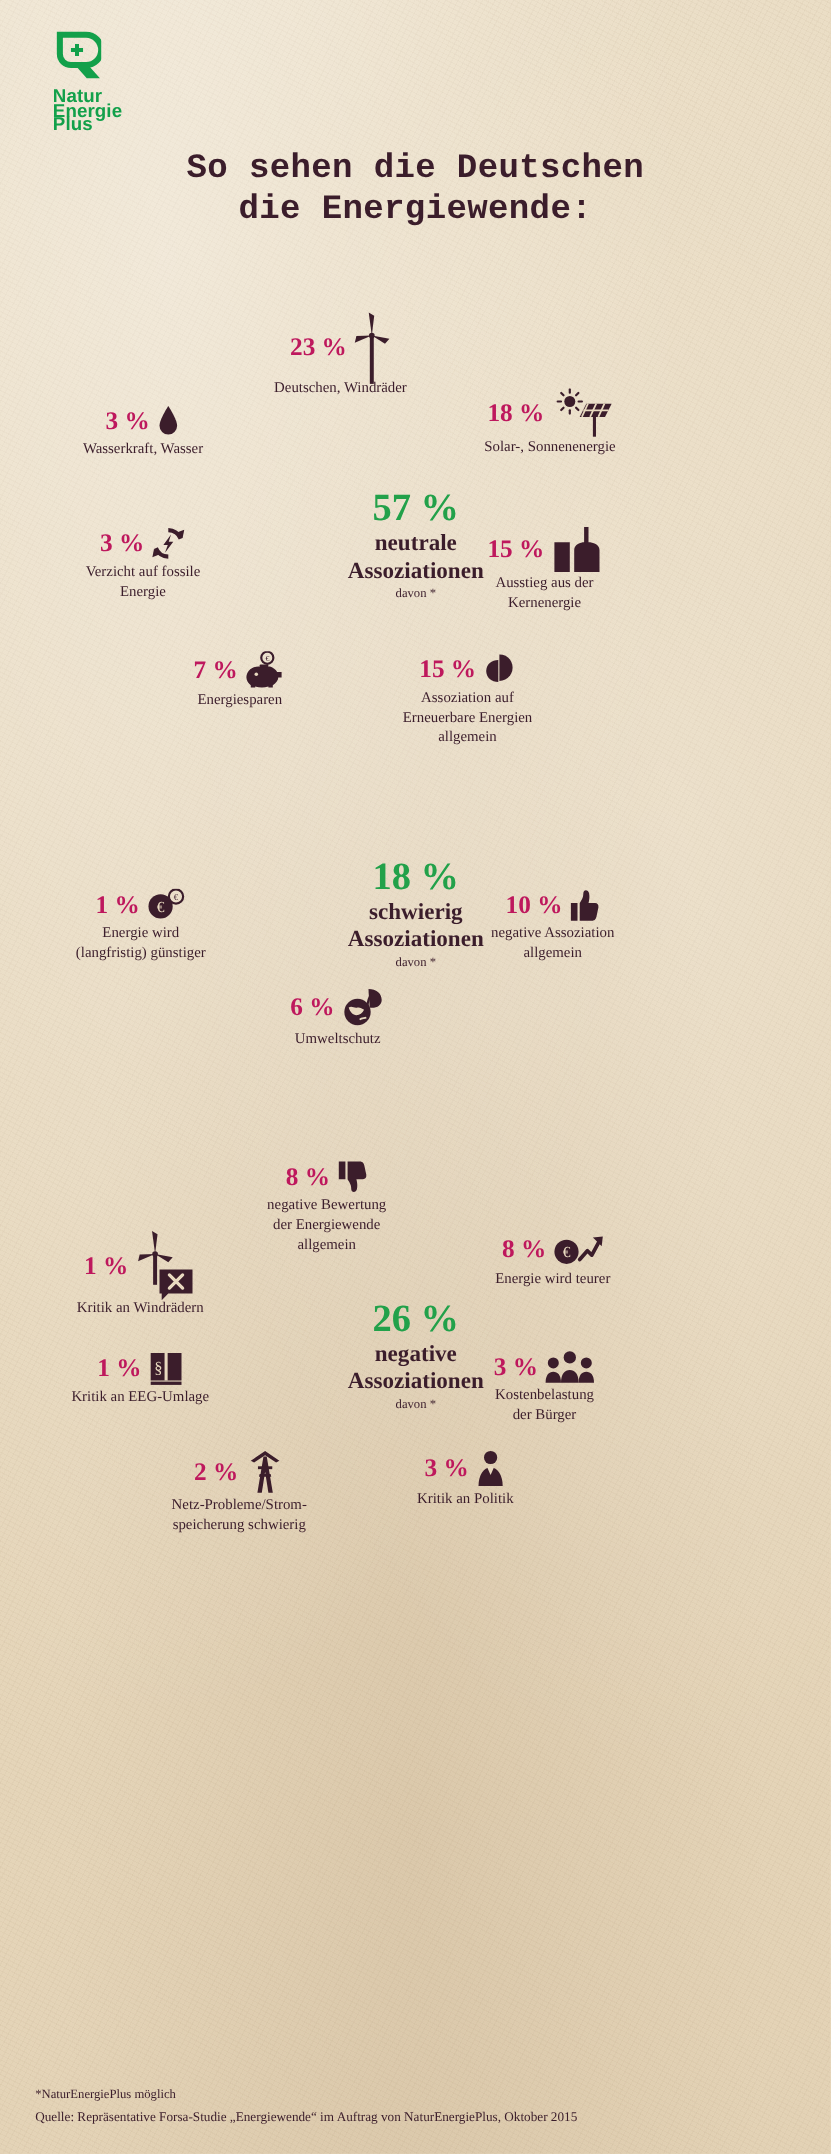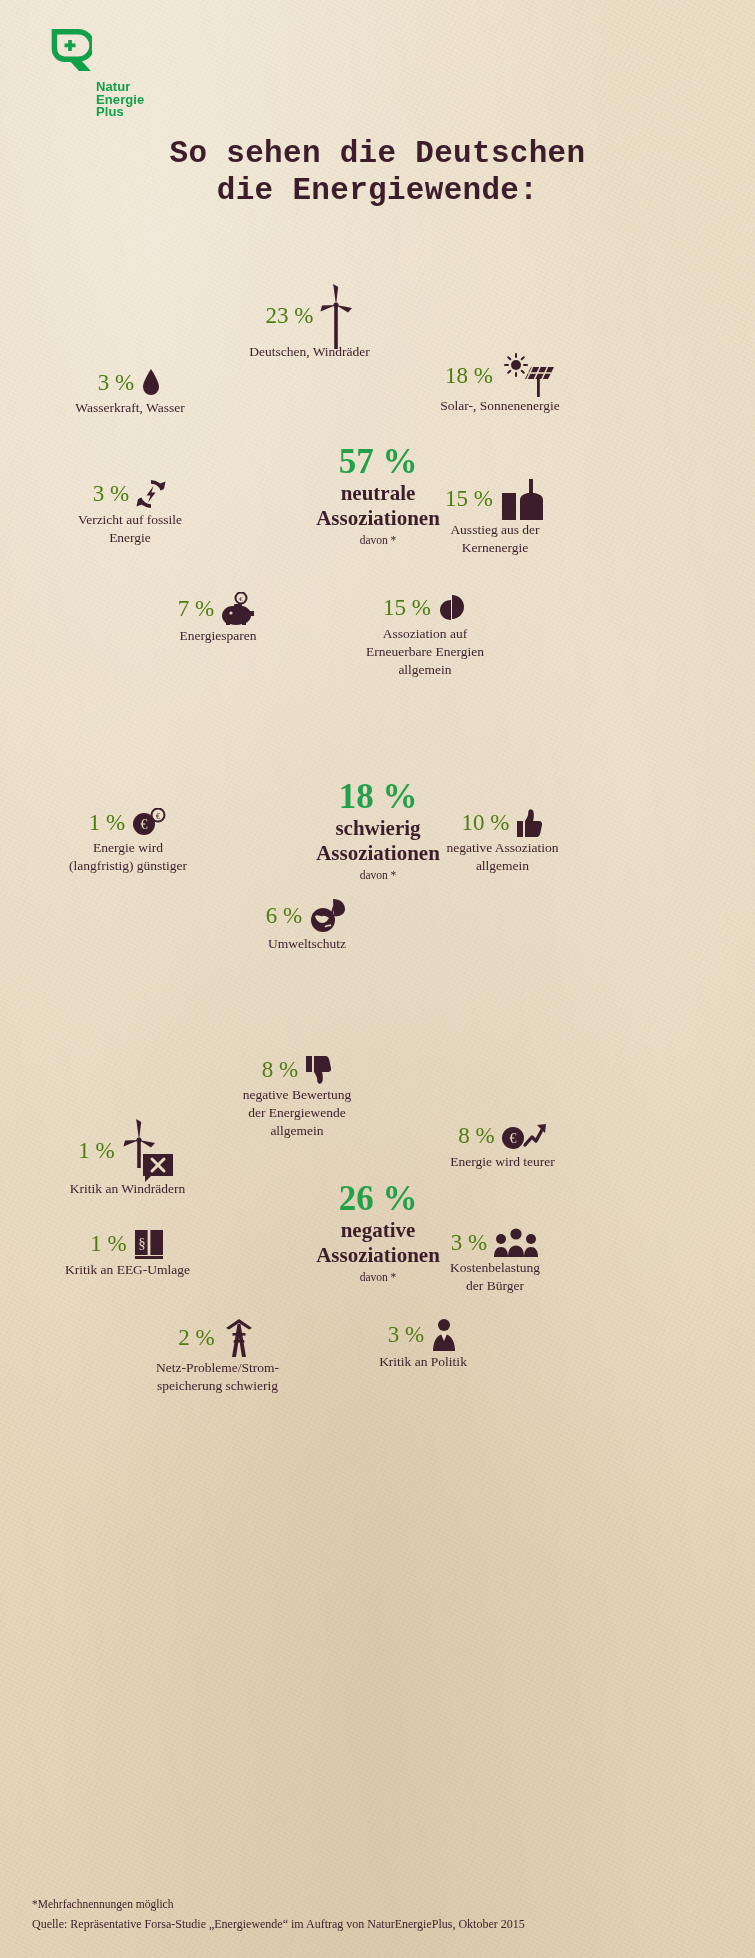--- a/index.html
+++ b/index.html
@@ -22,35 +22,35 @@
       linear-gradient(160deg,#ece0c9 0%,#e7d8bd 45%,#e3d2b5 100%);
     pointer-events:none;
   }
   .wrap{position:absolute;inset:0;}
 
   
   .logo{position:absolute;left:48px;top:28px;}
   .logo-mark{width:44px;height:44px;display:block;}
   .logo-text{
     margin-top:5px;color:#12a04a;font-family:"Liberation Sans",sans-serif;
-    font-weight:bold;font-size:13px;line-height:12.5px;letter-spacing:.1px;margin-left:48px;
+    font-weight:bold;font-size:17px;line-height:12.5px;letter-spacing:.1px;
   }
 
   
   .title{
     position:absolute;left:0;right:0;top:135px;text-align:center;
     color:#3b1d2b;font-weight:bold;font-size:31px;line-height:37px;
     letter-spacing:.3px;
     font-family:Liberation Mono, monospace;
   }
 
   
   .stat{position:absolute;text-align:center;}
   .stat .row{display:flex;align-items:center;justify-content:center;gap:6px;white-space:nowrap;}
-  .pct{color:#4d7c0f;font-weight:normal;font-size:23px;line-height:26px;}
+  .pct{color:#be185d;font-weight:bold;font-size:23px;line-height:26px;}
   .lbl{color:#3b1d2b;font-size:13.5px;line-height:18px;margin-top:1px;}
   .ico{display:inline-block;line-height:0;}
   .ico svg{display:block;}
 
   
   .group{position:absolute;text-align:center;width:260px;}
   .group .gp{color:#22a14a;font-weight:bold;font-size:35px;line-height:38px;}
   .group .gl{color:#3b1d2b;font-weight:bold;font-size:21px;line-height:25px;}
   .group .gd{color:#3b1d2b;font-size:11.5px;line-height:14px;margin-top:2px;}
 
@@ -380,17 +380,17 @@
           <circle cx="14" cy="7" r="6" fill="#3b1d2b"></circle>
           <path d="M3 33 C3 23 7.5 16 14 16 C20.5 16 25 23 25 33 Z" fill="#3b1d2b"></path>
           <path d="M11 16 L14 23 L17 16 L14 14.5 Z" fill="#e8d9bf"></path>
         </svg>
       </span>
     </div>
     <div class="lbl">Kritik an Politik</div>
   </div>
 
   <div class="footer">
-    <div class="f1">*Mehrfachnennungen möglich</div>
+    <div class="f1">*NaturEnergiePlus möglich</div>
     <div class="f2">Quelle: Repräsentative Forsa-Studie „Energiewende“ im Auftrag von NaturEnergiePlus, Oktober 2015</div>
   </div>
 
 </div>
 
 </body></html>

